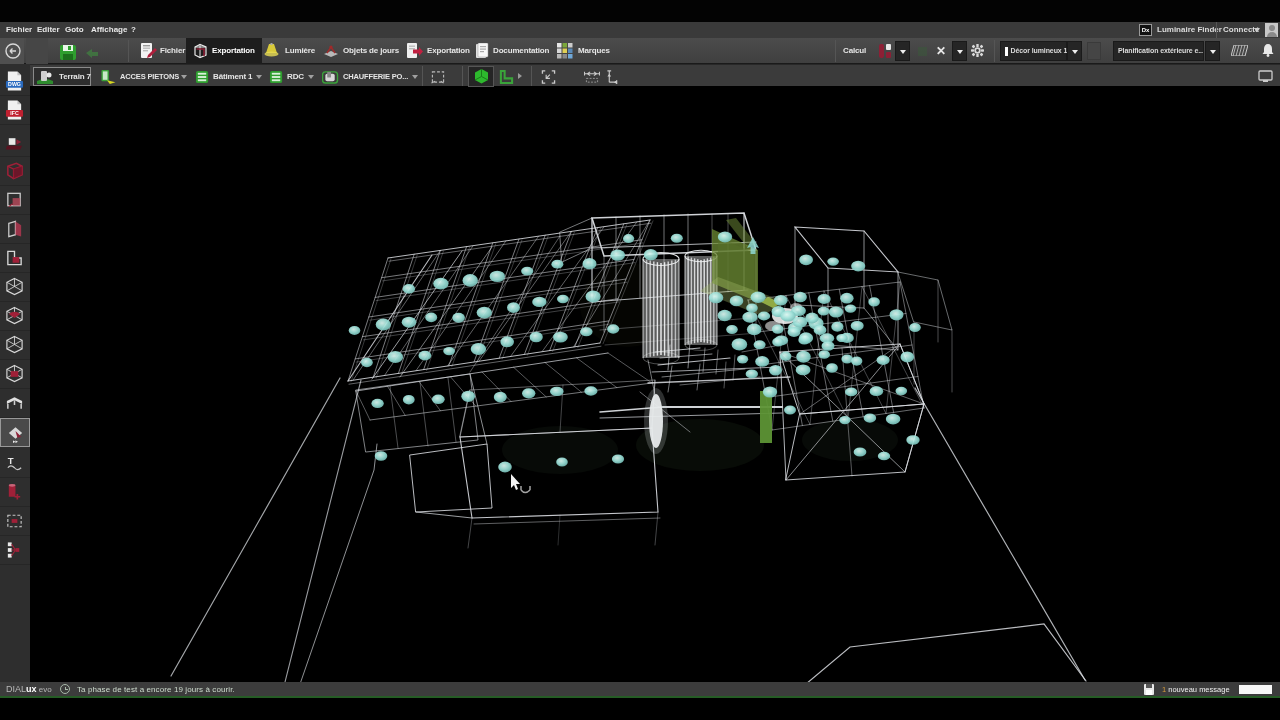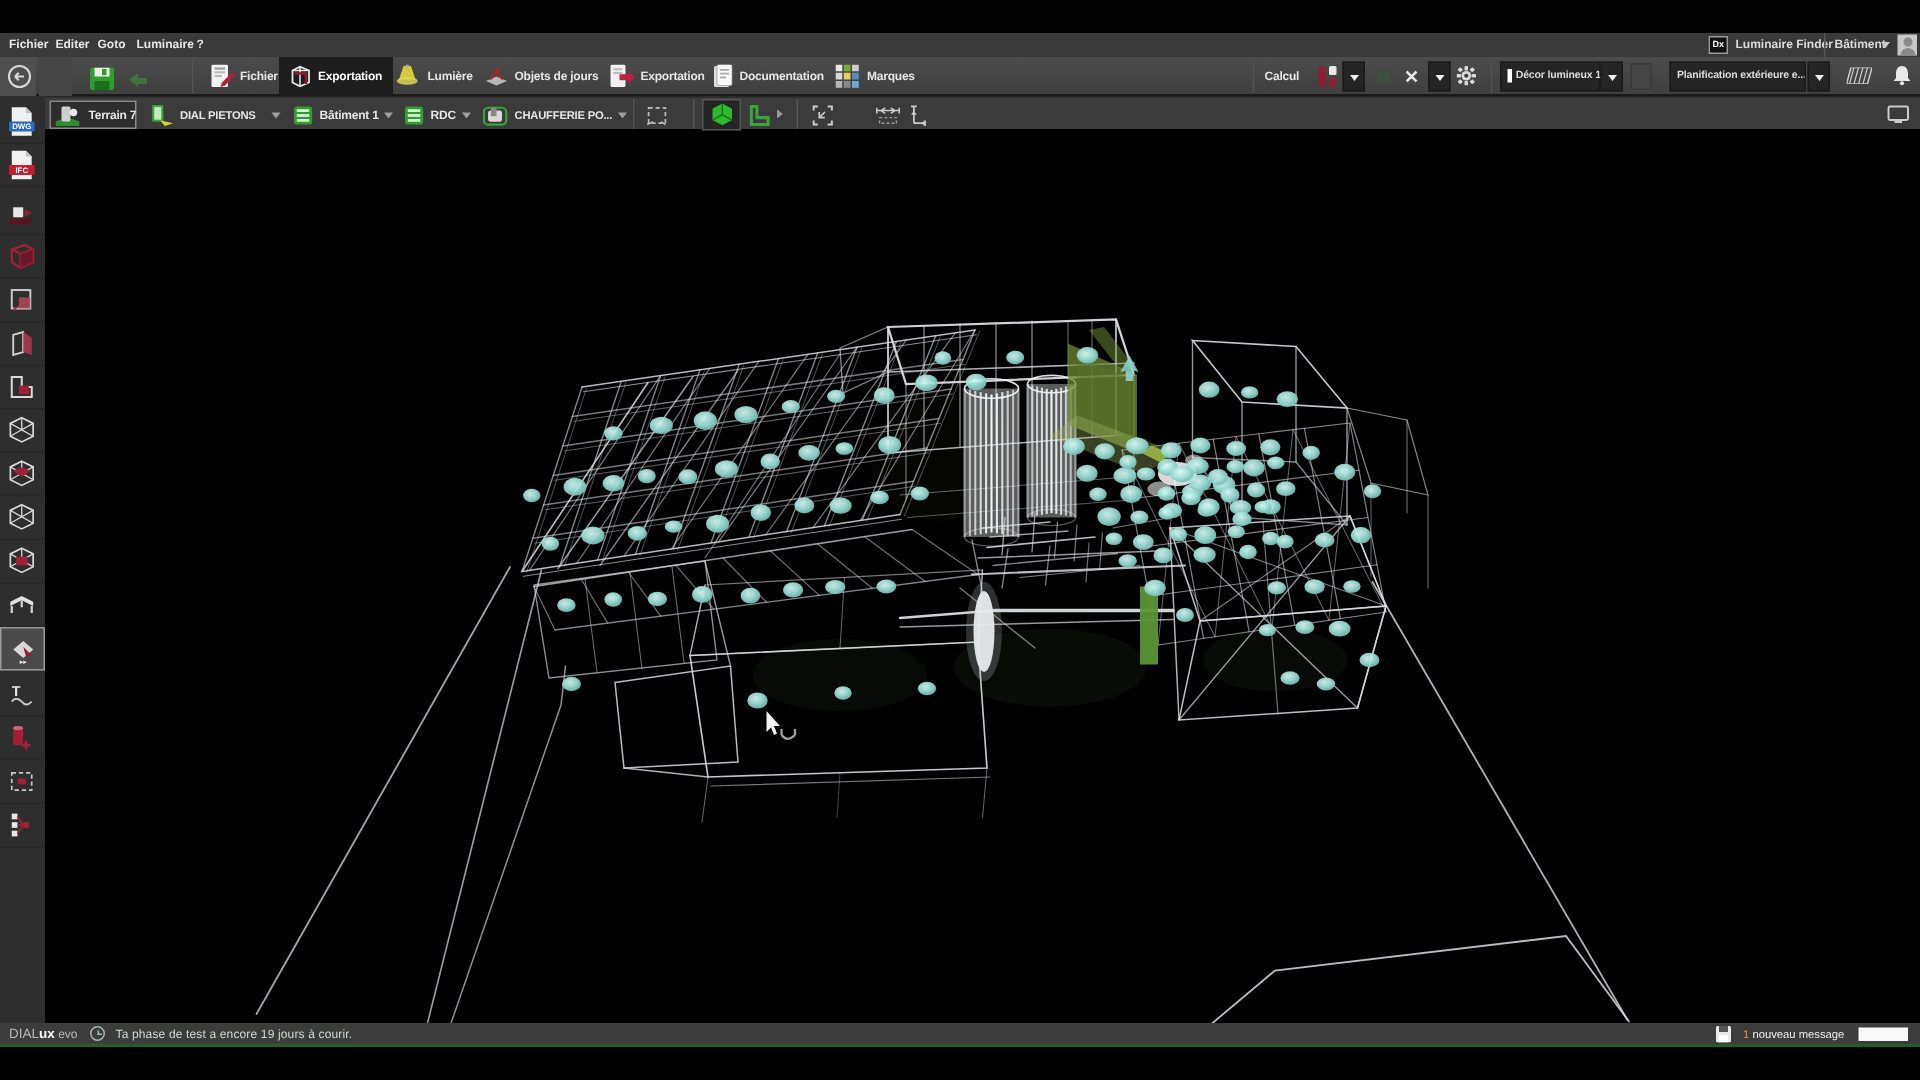--- a/index.html
+++ b/index.html
@@ -18,28 +18,28 @@
 .cell{position:absolute;left:0;width:30px;height:29px;border-bottom:1px solid #262626}
 </style></head><body>
 <div id="app">
 
 <div class="abs" style="left:0;top:0;width:1280px;height:22px;background:#030303"></div>
 
 <div id="menubar" class="abs">
 <span class="m" style="left:6px">Fichier</span>
       <span class="m" style="left:37px">Editer</span>
       <span class="m" style="left:65px">Goto</span>
-      <span class="m" style="left:91px">Luminaire</span>
+      <span class="m" style="left:91px">Affichage</span>
       <span class="m" style="left:131px">?</span>
 
 <span class="abs" style="left:1139px;top:2px;width:13px;height:12px;background:#111;border:1px solid #999;color:#fff;font-size:6px;font-weight:bold;text-align:center;line-height:11px">Dx</span>
       <span class="abs" style="left:1157px;top:3px;color:#dcdcdc">Luminaire Finder</span>
 
 <span class="abs" style="left:1216px;top:0px;width:1px;height:16px;background:#555"></span>
-      <span class="abs" style="left:1223px;top:3px;color:#dcdcdc">Bâtiment</span>
+      <span class="abs" style="left:1223px;top:3px;color:#dcdcdc">Connecté</span>
       <span class="caret abs" style="left:1254px;top:6px"></span>
 
 <span class="abs" style="left:1265px;top:1px;width:13px;height:14px;background:#c8c8c8">
         <span class="abs" style="left:3.5px;top:2px;width:6px;height:6px;border-radius:50%;background:#8a8a8a"></span>
         <span class="abs" style="left:1.5px;top:8.5px;width:10px;height:5px;border-radius:5px 5px 0 0;background:#8a8a8a"></span>
       </span>
 </div>
 
 <div id="toolbar1" class="abs">
 
@@ -180,21 +180,21 @@
         <rect x="4" y="1" width="6" height="10" rx="1" fill="#cfcfcf"></rect>
         <circle cx="12" cy="5" r="2.5" fill="#e8e8e8"></circle>
       </svg>
 <span class="tab" style="left:59px;line-height:23px">Terrain 7</span>
 
 <svg class="abs" style="left:99px;top:5px" width="17" height="14" viewBox="0 0 17 15">
         <rect x="2" y="0" width="8" height="12" rx="1" fill="#3aa33a"></rect>
         <rect x="3.5" y="1.5" width="5" height="9" fill="#c8e8c8"></rect>
         <path d="M8,11 L17,13 L11,15 Z" fill="#d8d820"></path>
       </svg>
-<span class="tab" style="left:120px;line-height:23px;font-size:7.5px">DIAL PIETONS</span>
+<span class="tab" style="left:120px;line-height:23px;font-size:7.5px">ACCES PIETONS</span>
       <span class="caret abs" style="left:181px;top:10px;opacity:0.7"></span>
 
 <svg class="abs" style="left:195px;top:5px" width="15" height="14" viewBox="0 0 16 15">
         <rect x="1" y="1" width="13" height="13" rx="2" fill="#2e9e2e"></rect>
         <rect x="3" y="3" width="9" height="2" fill="#d8f0d8"></rect>
         <rect x="3" y="6.5" width="9" height="2" fill="#d8f0d8"></rect>
         <rect x="3" y="10" width="9" height="2" fill="#d8f0d8"></rect>
       </svg>
 <span class="tab" style="left:213px;line-height:23px">Bâtiment 1</span>
       <span class="caret abs" style="left:256px;top:10px;opacity:0.7"></span>

